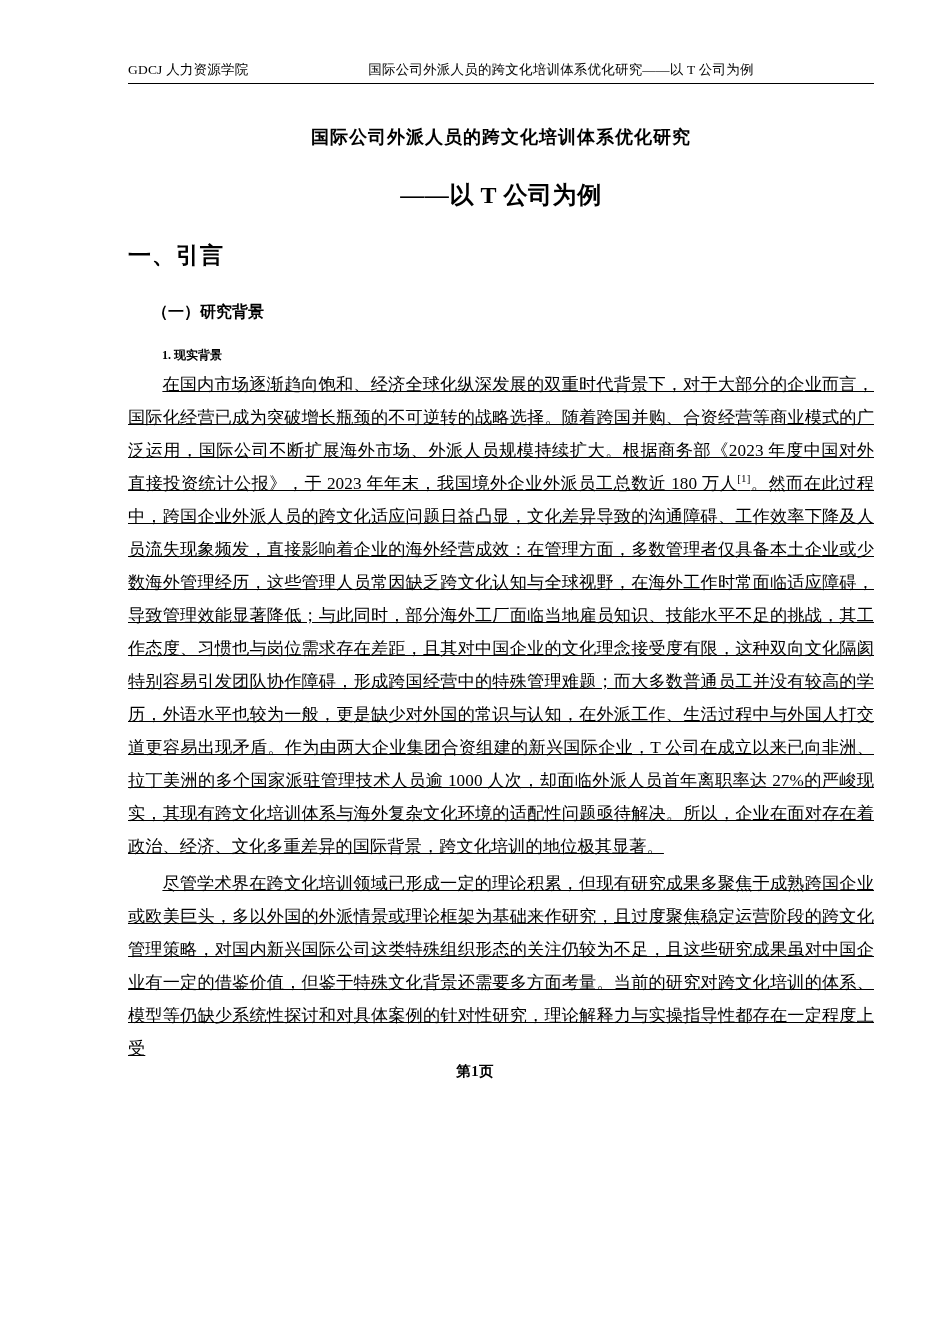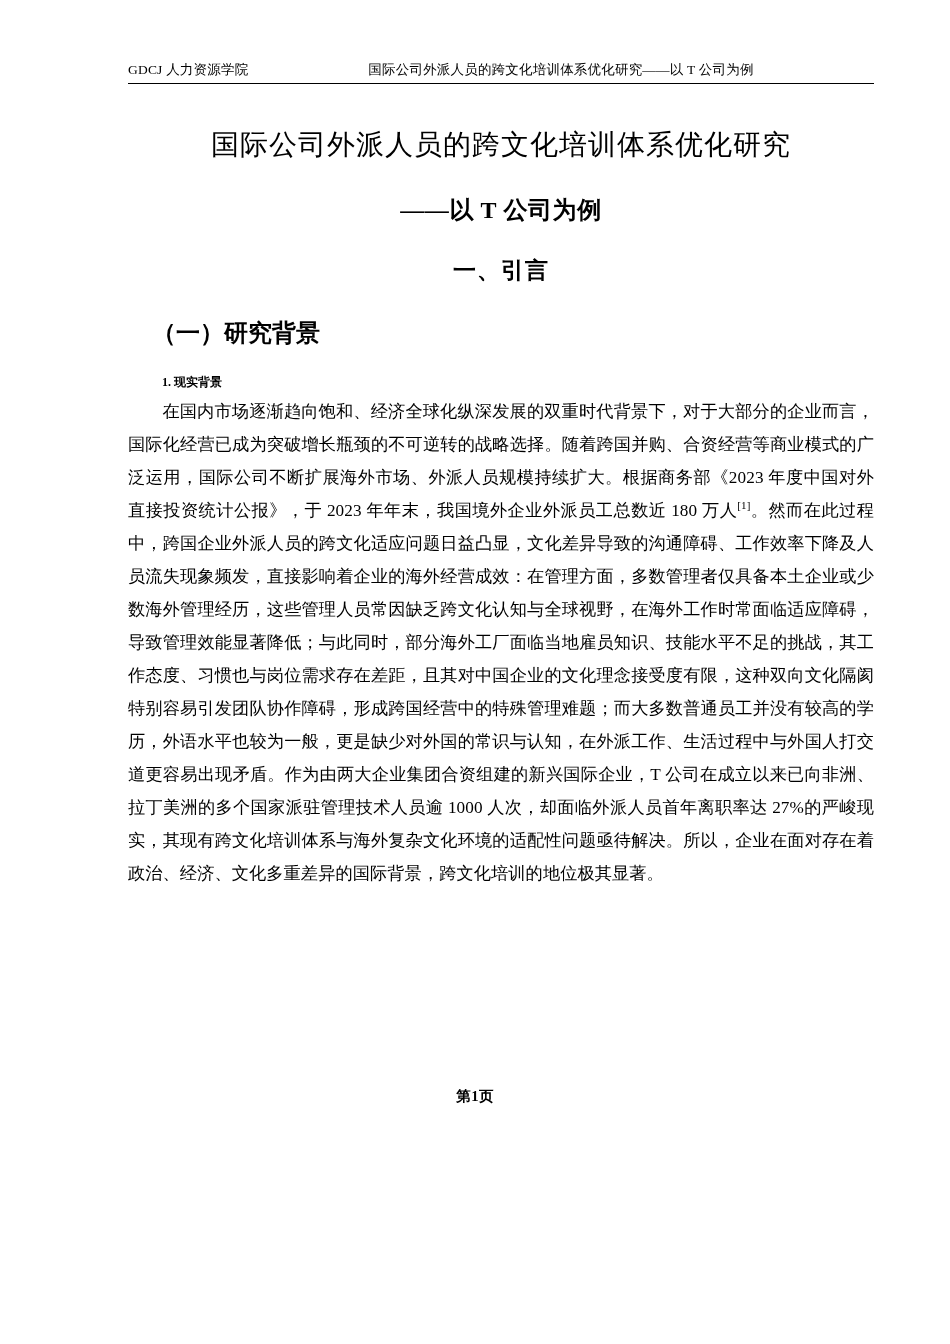--- a/index.html
+++ b/index.html
@@ -38,44 +38,44 @@
     letter-spacing: 0.2px;
   }
   .header-right {
     white-space: nowrap;
     margin-left: 120px;
     letter-spacing: 0.2px;
   }
   
   .doc-title {
     text-align: center;
-    font-size: 28px;
-    font-weight: normal;
+    font-size: 18px;
+    font-weight: bold;
     letter-spacing: 1px;
     margin: 22px 0 0 0;
     line-height: 1.5;
   }
   .doc-subtitle {
     text-align: center;
     font-size: 24px;
     font-weight: bold;
     letter-spacing: 0.6px;
     margin: 26px 0 0 0;
     line-height: 1.5;
   }
   .chapter-title {
-    text-align: center;
+    text-align: left;
     font-size: 23px;
     font-weight: bold;
     letter-spacing: 1px;
     margin: 26px 0 0 0;
     line-height: 1.5;
   }
   .section-title {
-    font-size: 24px;
+    font-size: 16px;
     font-weight: bold;
     margin: 26px 0 0 0;
     text-indent: 24px;
     line-height: 1.5;
   }
   .subsection-title {
     font-size: 12px;
     font-weight: bold;
     margin: 22px 0 0 0;
     text-indent: 34px;
@@ -87,32 +87,33 @@
   }
   
   .para {
     font-size: 17.2px;
     line-height: 1.92;
     text-align: justify;
     text-justify: inter-ideograph;
     text-indent: 2em;
     margin: 4px 0 0 0;
     letter-spacing: 0.1px;
+    text-decoration: underline;
   }
   .sup {
     font-size: 11px;
     vertical-align: super;
     line-height: 0;
   }
   
   .footer {
     position: absolute;
     left: 0;
     right: 0;
-    bottom: 46px;
+    bottom: 71px;
     text-align: center;
     font-size: 14.5px;
     font-weight: bold;
   }
   .footer span { letter-spacing: 0.5px; }
 </style>
 </head>
 <body>
 
 <div class="page">
@@ -128,18 +129,19 @@
 
   <h2 class="chapter-title">一、引言</h2>
 
   <h3 class="section-title">（一）研究背景</h3>
 
   <h4 class="subsection-title">1. 现实背景</h4>
 
   <p class="para">在国内市场逐渐趋向饱和、经济全球化纵深发展的双重时代背景下，对于大部分的企业而言，国际化经营已成为突破增长瓶颈的不可逆转的战略选择。随着跨国并购、合资经营等商业模式的广泛运用，国际公司不断扩展海外市场、外派人员规模持续扩大。根据商务部《2023 年度中国对外直接投资统计公报》，于 2023 年年末，我国境外企业外派员工总数近 180 万人<span class="sup">[1]</span>。然而在此过程中，跨国企业外派人员的跨文化适应问题日益凸显，文化差异导致的沟通障碍、工作效率下降及人员流失现象频发，直接影响着企业的海外经营成效：在管理方面，多数管理者仅具备本土企业或少数海外管理经历，这些管理人员常因缺乏跨文化认知与全球视野，在海外工作时常面临适应障碍，导致管理效能显著降低；与此同时，部分海外工厂面临当地雇员知识、技能水平不足的挑战，其工作态度、习惯也与岗位需求存在差距，且其对中国企业的文化理念接受度有限，这种双向文化隔阂特别容易引发团队协作障碍，形成跨国经营中的特殊管理难题；而大多数普通员工并没有较高的学历，外语水平也较为一般，更是缺少对外国的常识与认知，在外派工作、生活过程中与外国人打交道更容易出现矛盾。作为由两大企业集团合资组建的新兴国际企业，T 公司在成立以来已向非洲、拉丁美洲的多个国家派驻管理技术人员逾 1000 人次，却面临外派人员首年离职率达 27%的严峻现实，其现有跨文化培训体系与海外复杂文化环境的适配性问题亟待解决。所以，企业在面对存在着政治、经济、文化多重差异的国际背景，跨文化培训的地位极其显著。</p>
 
 
+  <p class="para">尽管学术界在跨文化培训领域已形成一定的理论积累，但现有研究成果多聚焦于成熟跨国企业或欧美巨头，多以外国的外派情景或理论框架为基础来作研究，且过度聚焦稳定运营阶段的跨文化管理策略，对国内新兴国际公司这类特殊组织形态的关注仍较为不足，且这些研究成果虽对中国企业有一定的借鉴价值，但鉴于特殊文化背景还需要多方面考量。当前的研究对跨文化培训的体系、模型等仍缺少系统性探讨和对具体案例的针对性研究，理论解释力与实操指导性都存在一定程度上受</p>
 
   <div class="footer">
     <span>第1页</span>
   </div>
 
 </div>
 
 </body></html>

